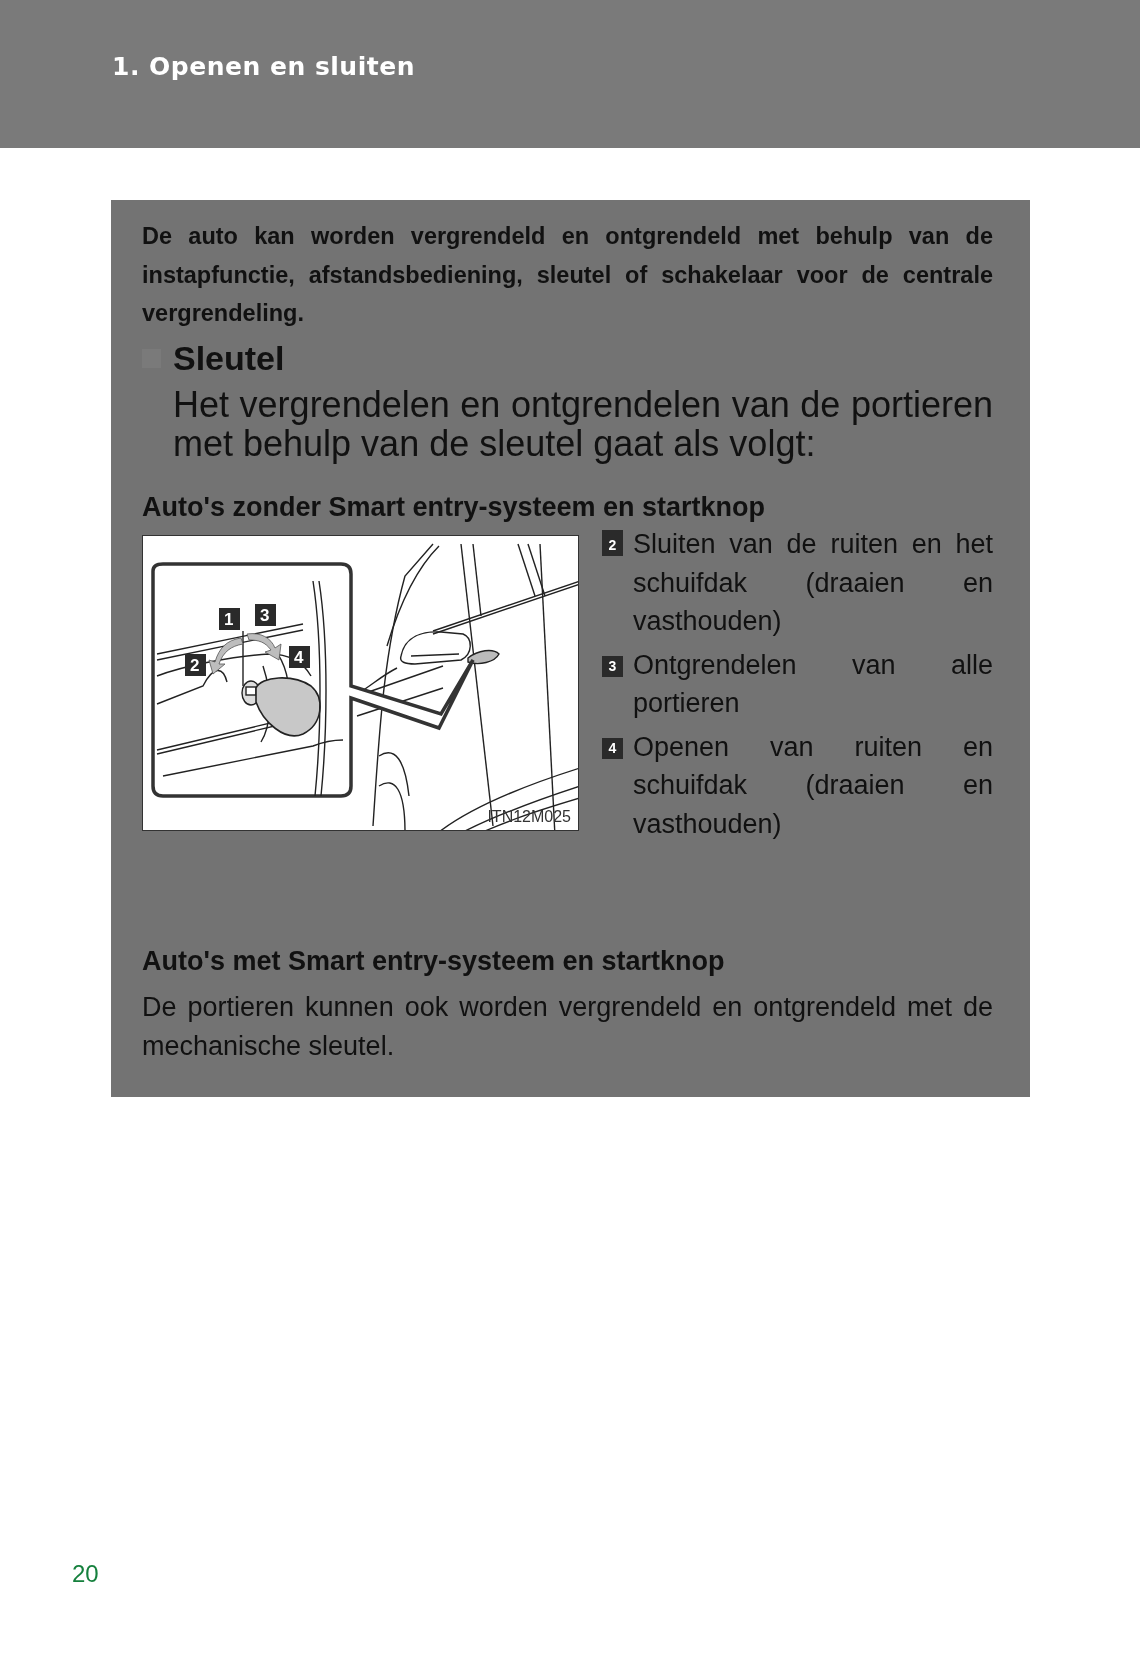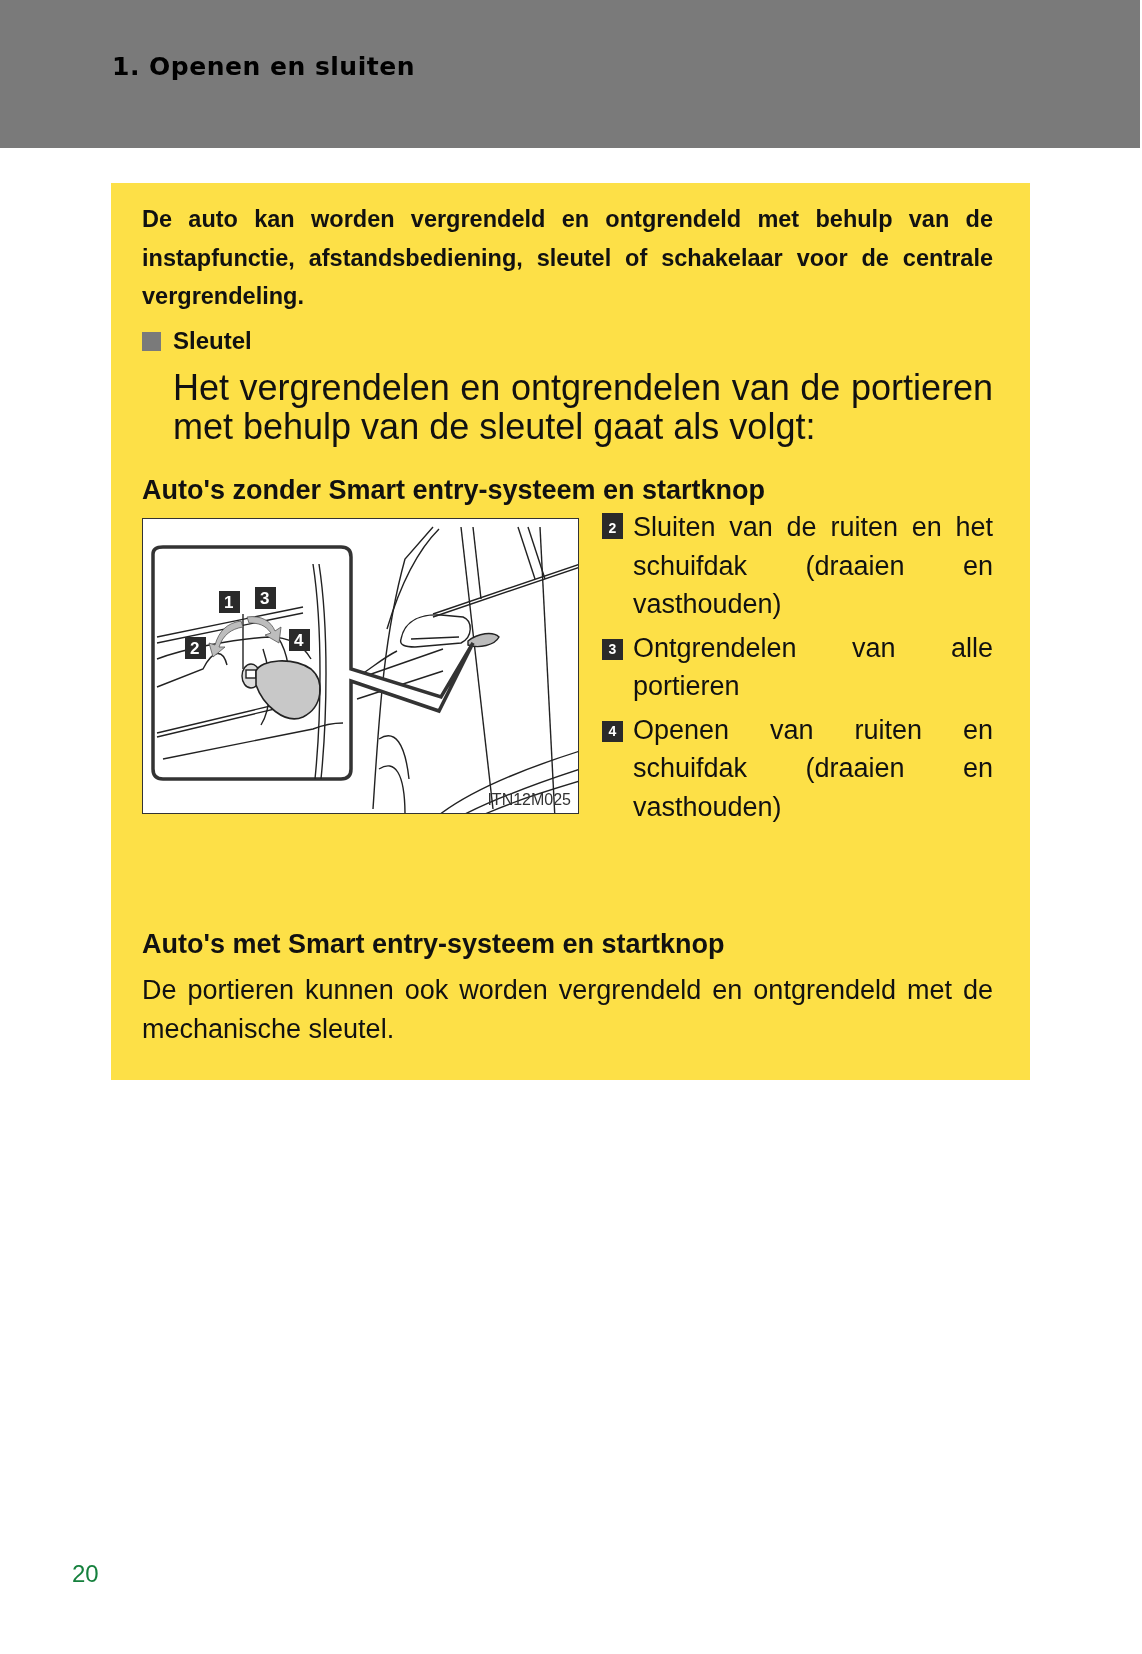--- a/index.html
+++ b/index.html
@@ -6,40 +6,40 @@
   html, body { width: 1142px; height: 1654px; background: #ffffff; overflow: hidden; }
   body { position: relative; font-family: "Liberation Sans", sans-serif; color: #111; }
 
   .header-band {
     position: absolute; left: 0; top: 0; width: 1140px; height: 148px;
     background: #7a7a7a;
   }
   .chapter-label {
     position: absolute; left: 112px; top: 52px;
     font-family: "DejaVu Sans", sans-serif; font-weight: bold;
-    font-size: 25px; color: #000000; letter-spacing: 0.5px;
+    font-size: 25px; color: #ffffff; letter-spacing: 0.5px;
   }
   .page-title {
     position: absolute; left: 111px; top: 92px;
     font-family: "DejaVu Sans", sans-serif; font-weight: bold;
     font-size: 35px; color: #ffffff; letter-spacing: 0.5px;
   }
 
   .content-box {
-    position: absolute; left: 111px; top: 183px; width: 919px; height: 897px;
-    background: #fde047;
+    position: absolute; left: 111px; top: 200px; width: 919px; height: 897px;
+    background: #737373;
   }
   .intro {
     position: absolute; left: 31px; top: 17px; width: 851px;
     font-weight: bold; font-size: 23.5px; line-height: 38.5px;
     text-align: justify;
   }
   .section-heading {
     position: absolute; left: 31px; top: 142px;
-    font-weight: bold; font-size: 24px; line-height: 32px;
+    font-weight: bold; font-size: 34px; line-height: 32px;
     display: flex; align-items: center;
   }
   .square-bullet {
     display: inline-block; width: 19px; height: 19px; background: #7a7a7a;
     margin-right: 12px;
   }
   .section-body {
     position: absolute; left: 62px; top: 186px; width: 820px;
     font-size: 36px; line-height: 38.5px; text-align: justify;
   }

